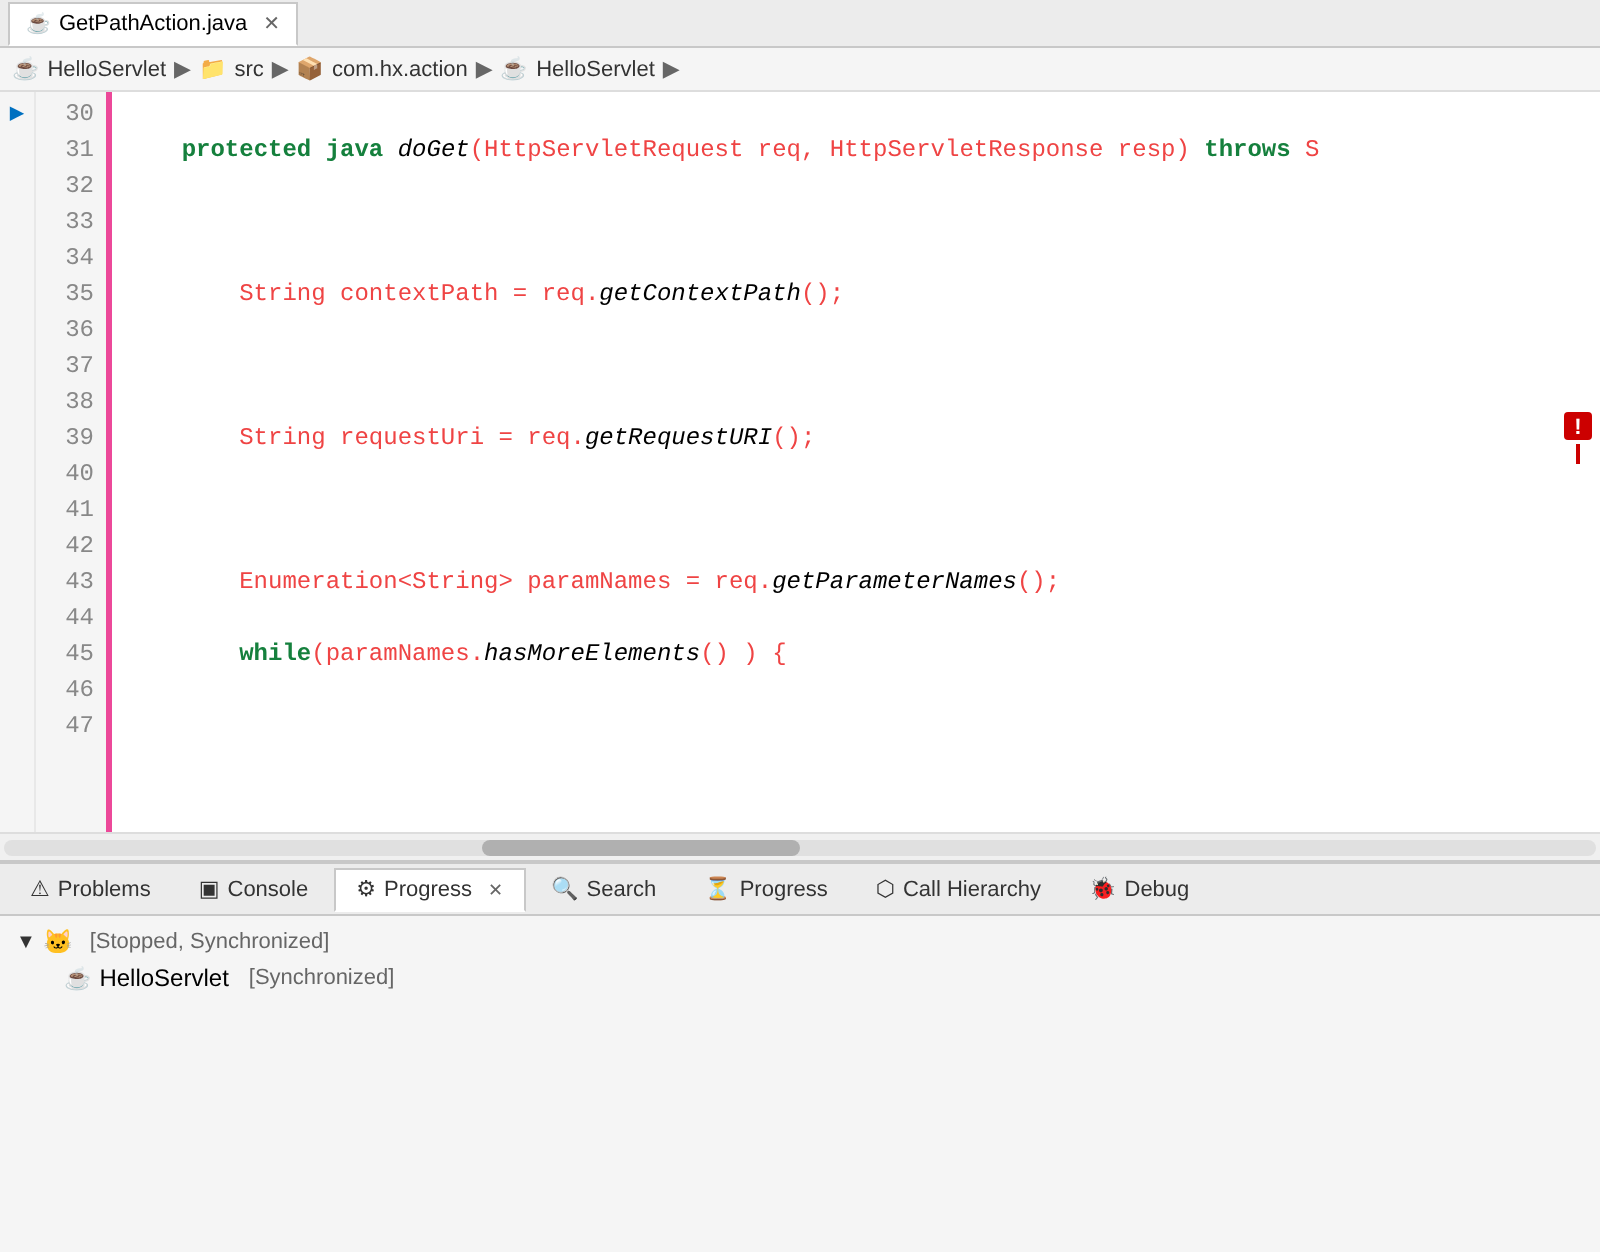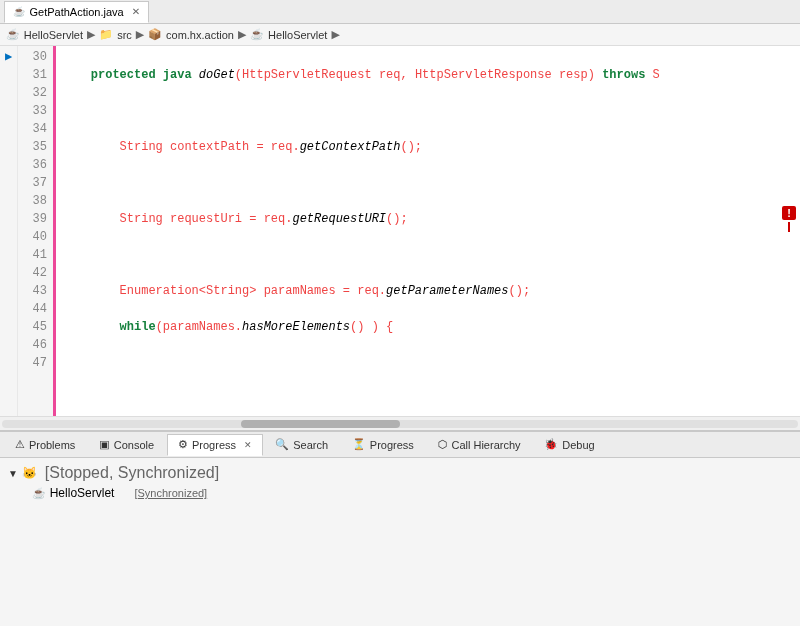--- a/index.html
+++ b/index.html
@@ -149,33 +149,33 @@
     .server-item {
       display: flex;
       align-items: center;
       gap: 4px;
       margin-bottom: 4px;
       cursor: pointer;
     }
     .server-item .arrow { color: #333; font-size: 10px; }
     .server-icon { color: #e8a000; font-size: 12px; }
     .server-name { color: #000; }
-    .server-status { color: #666; font-size: 16px; margin-left: 4px; }
+    .server-status { color: #666; font-size: 11px; margin-left: 4px; }
 
     .child-item {
       display: flex;
       align-items: center;
       gap: 4px;
       margin-left: 24px;
       margin-bottom: 2px;
       cursor: pointer;
     }
     .child-icon { font-size: 11px; color: #4a90d9; }
     .child-name { color: #000; font-size: 12px; }
-    .child-status { color: #666; font-size: 11px; margin-left: 16px; text-decoration: underline; }
+    .child-status { color: #666; font-size: 11px; margin-left: 6px; }
 
     
     .editor-marker {
       position: absolute;
       right: 2px;
       top: 158px;
       color: #cc0000;
       font-size: 20px;
     }
 

